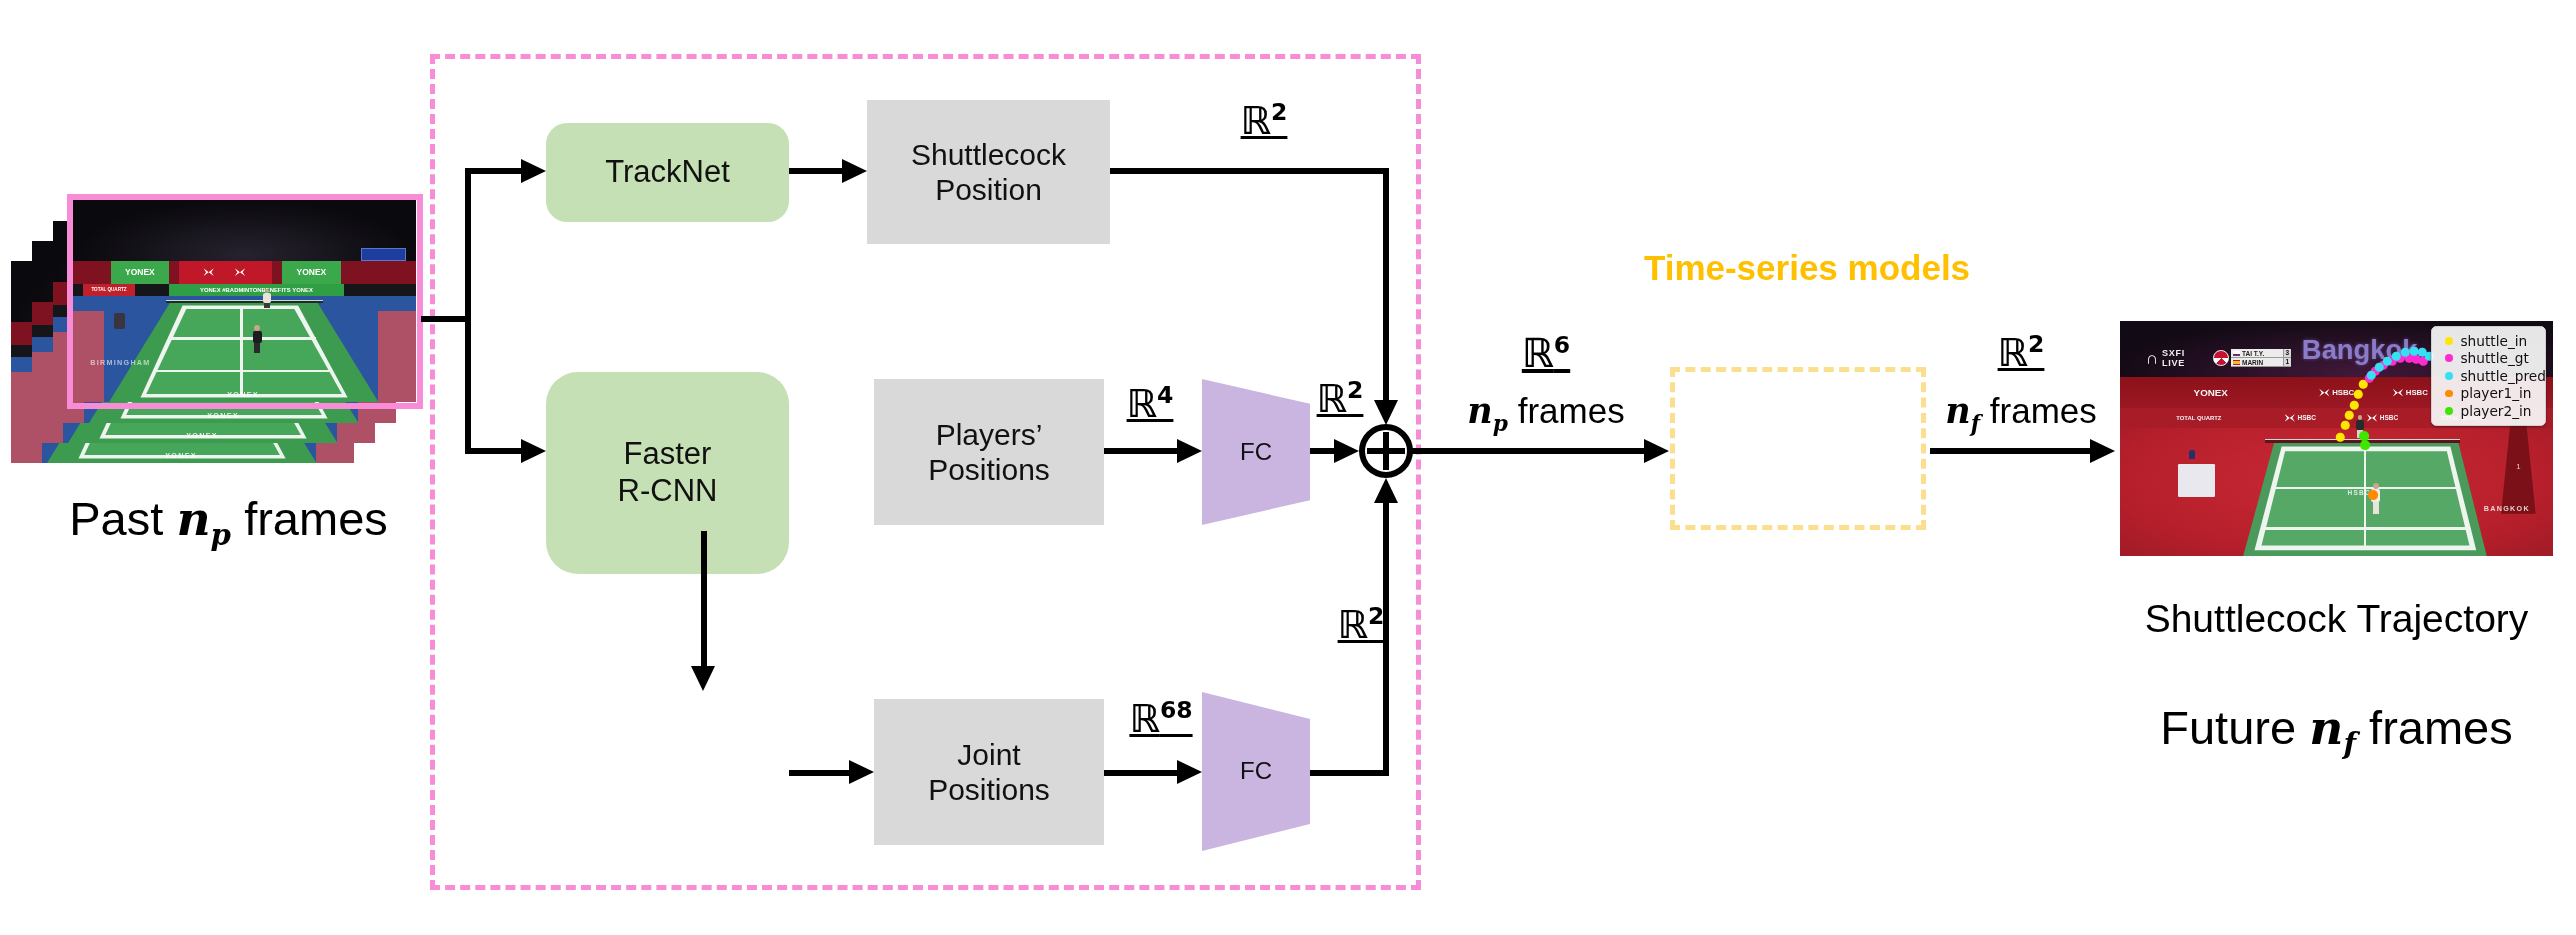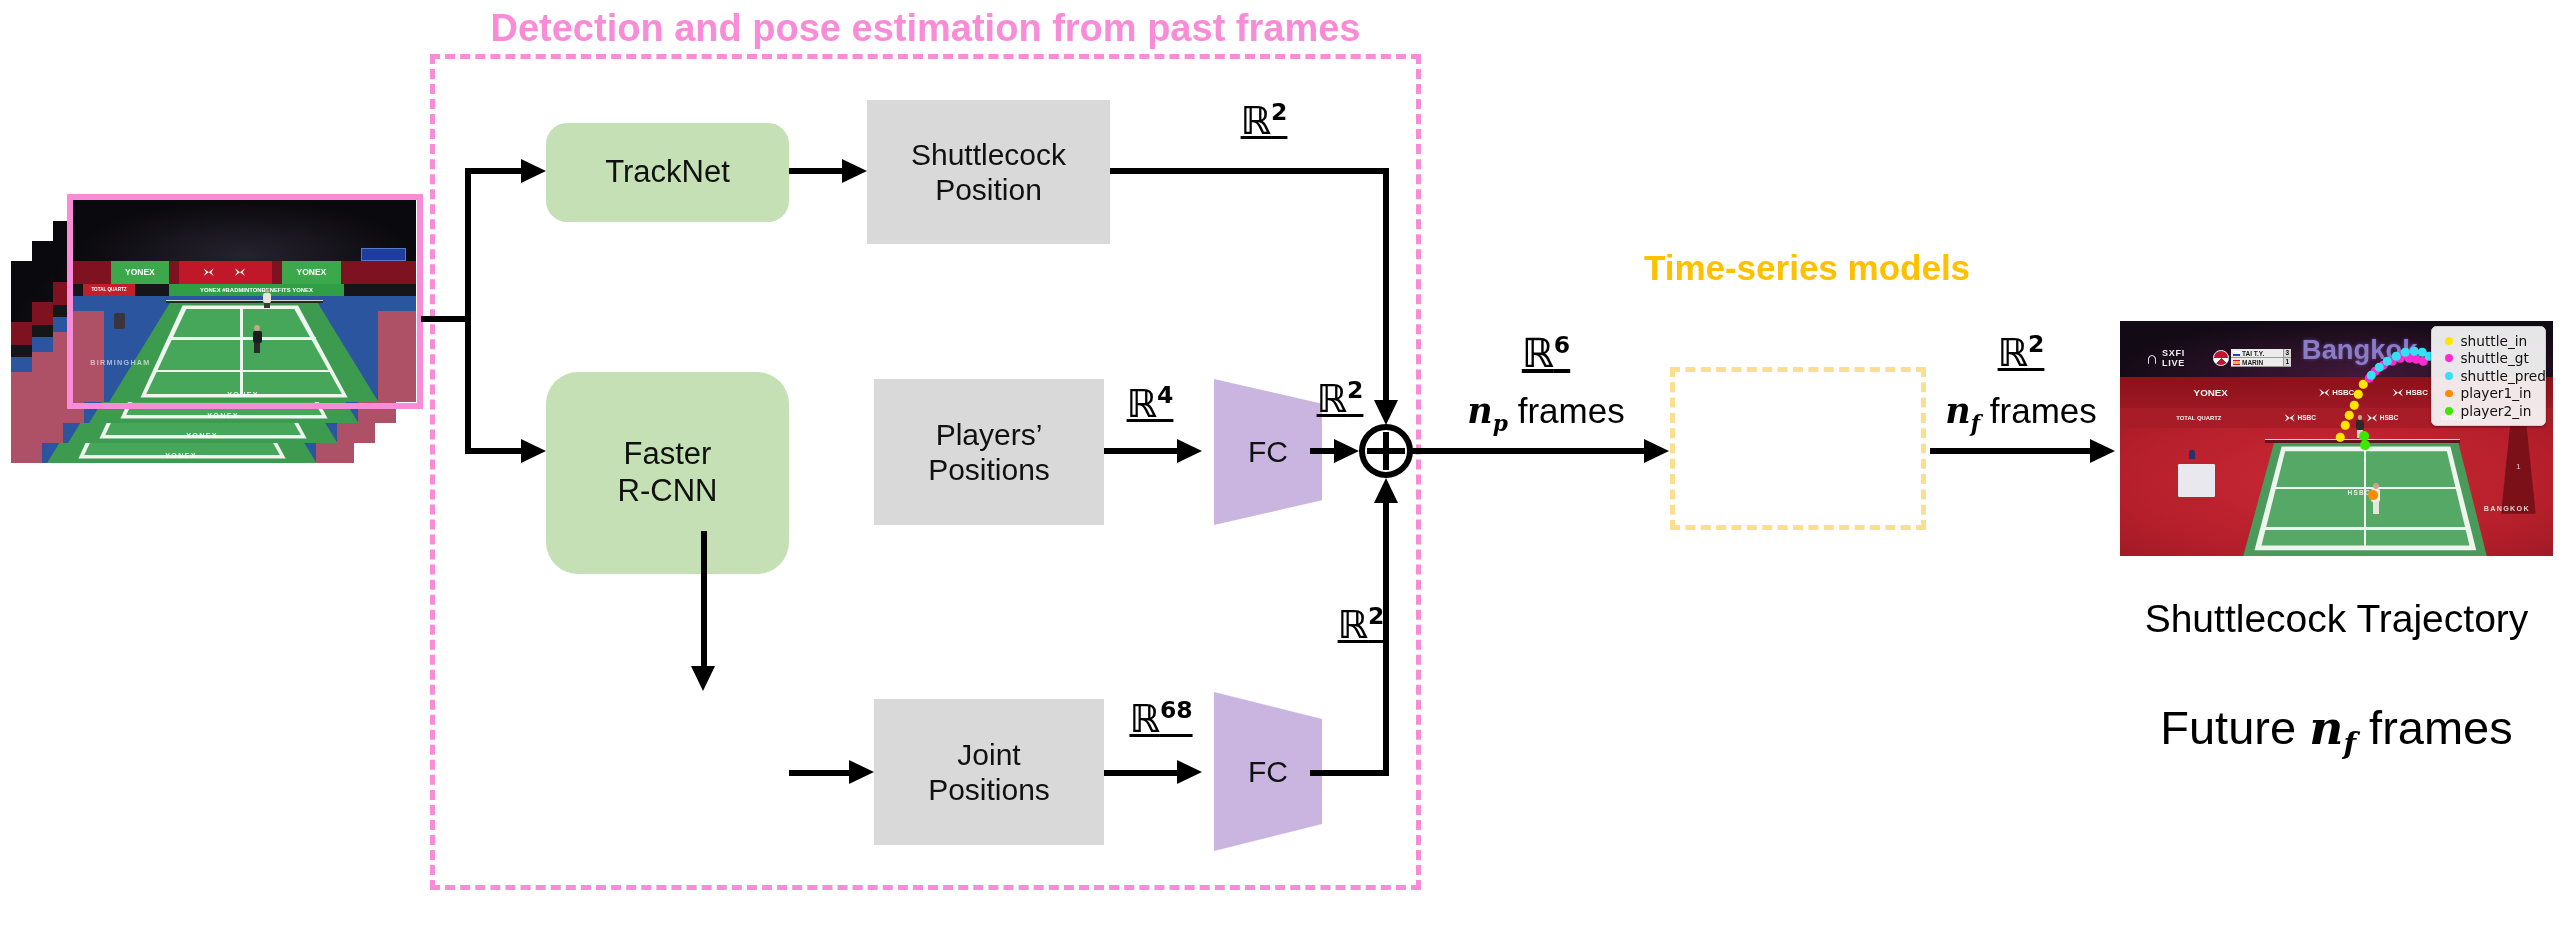--- a/index.html
+++ b/index.html
@@ -14,21 +14,21 @@
   .hline,.vline{position:absolute;background:#000;}
   .hline{height:5.9px;} .vline{width:5.9px;}
   .ah{position:absolute;width:0;height:0;}
   .ah.r{border-top:12.4px solid transparent;border-bottom:12.4px solid transparent;border-left:25px solid #000;}
   .ah.d{border-left:12.4px solid transparent;border-right:12.4px solid transparent;border-top:25px solid #000;}
   .ah.u{border-left:12.4px solid transparent;border-right:12.4px solid transparent;border-bottom:25px solid #000;}
   .node{position:absolute;display:flex;flex-direction:column;align-items:center;justify-content:center;
         text-align:center;font-size:31px;line-height:1.18;color:#111;}
   .green{background:var(--model-box-green,#C5E0B4);border-radius:21px;}
   .gray{background:var(--output-box-gray,#D9D9D9);}
-  .fc{background:var(--fc-purple,#C9B5E0);clip-path:polygon(0 0,100% 17%,100% 83%,0 100%);font-size:30px;margin-left:12px;}
+  .fc{background:var(--fc-purple,#C9B5E0);clip-path:polygon(0 0,100% 17%,100% 83%,0 100%);font-size:24px;}
   .pinkbox{position:absolute;border:5.2px dashed var(--pink-accent,#F88CD6);}
   .pinktitle{position:absolute;text-align:center;font-weight:bold;font-size:38px;color:var(--pink-accent,#F88CD6);}
   .goldbox{position:absolute;border:5.9px dashed var(--lstm-dash,#FBDF8E);}
   .goldtitle{position:absolute;text-align:center;font-weight:bold;font-size:35px;line-height:50px;color:var(--orange-accent,#FFC000);}
   .lstm{position:absolute;background:var(--lstm-fill,#FFE699);border-radius:18.3px;display:flex;align-items:center;
         justify-content:center;font-size:38px;font-weight:bold;}
   .dim{position:absolute;transform:translateX(-50%);font-size:38px;font-weight:bold;white-space:nowrap;text-decoration:underline;}
   .bb{font-family:"DejaVu Sans",sans-serif;}
   .dim sup{font-size:23.5px;vertical-align:super;font-family:"DejaVu Sans",sans-serif;}
   .iolab{position:absolute;transform:translateX(-50%);font-size:35px;white-space:nowrap;}
@@ -193,23 +193,25 @@
         </div>
         <div class="player" style="left:12%;top:56%;">
           <div class="p-torso" style="background:#3a3440;width:10.4px;height:15.7px;"></div>
         </div>
         <div class="tinytext" style="left:5%;top:78%;font-size:7.2px;">BIRMINGHAM</div>
         <div class="sl-scorebug"></div>
       </div>
     </div>
   </div>
 
+  <div class="biglab" style="left:0;top:491px;width:457px;">
+    <span>Past</span><span class="nvar sp">n</span><sub>p</sub><span class="sp">frames</span>
+  </div>
 
   <div class="pinkbox" style="left:430px;top:54px;width:991px;height:836px;"></div>
-  <div class="pinktitle" style="left:430px;top:6.5px;width:991px;">Detection and pose estimation from past frames</div>
 
   <div class="hline" style="left:421px;top:316px;width:49px;"></div>
   <div class="vline" style="left:465px;top:168px;height:286px;"></div>
   <div class="hline" style="left:467px;top:168px;width:56px;"></div>
   <div class="ah r" style="left:521px;top:159px;"></div>
   <div class="hline" style="left:467px;top:448px;width:56px;"></div>
   <div class="ah r" style="left:521px;top:439px;"></div>
 
   <div class="node green" style="left:546px;top:123px;width:243px;height:99px;">
     <span>TrackNet</span>

